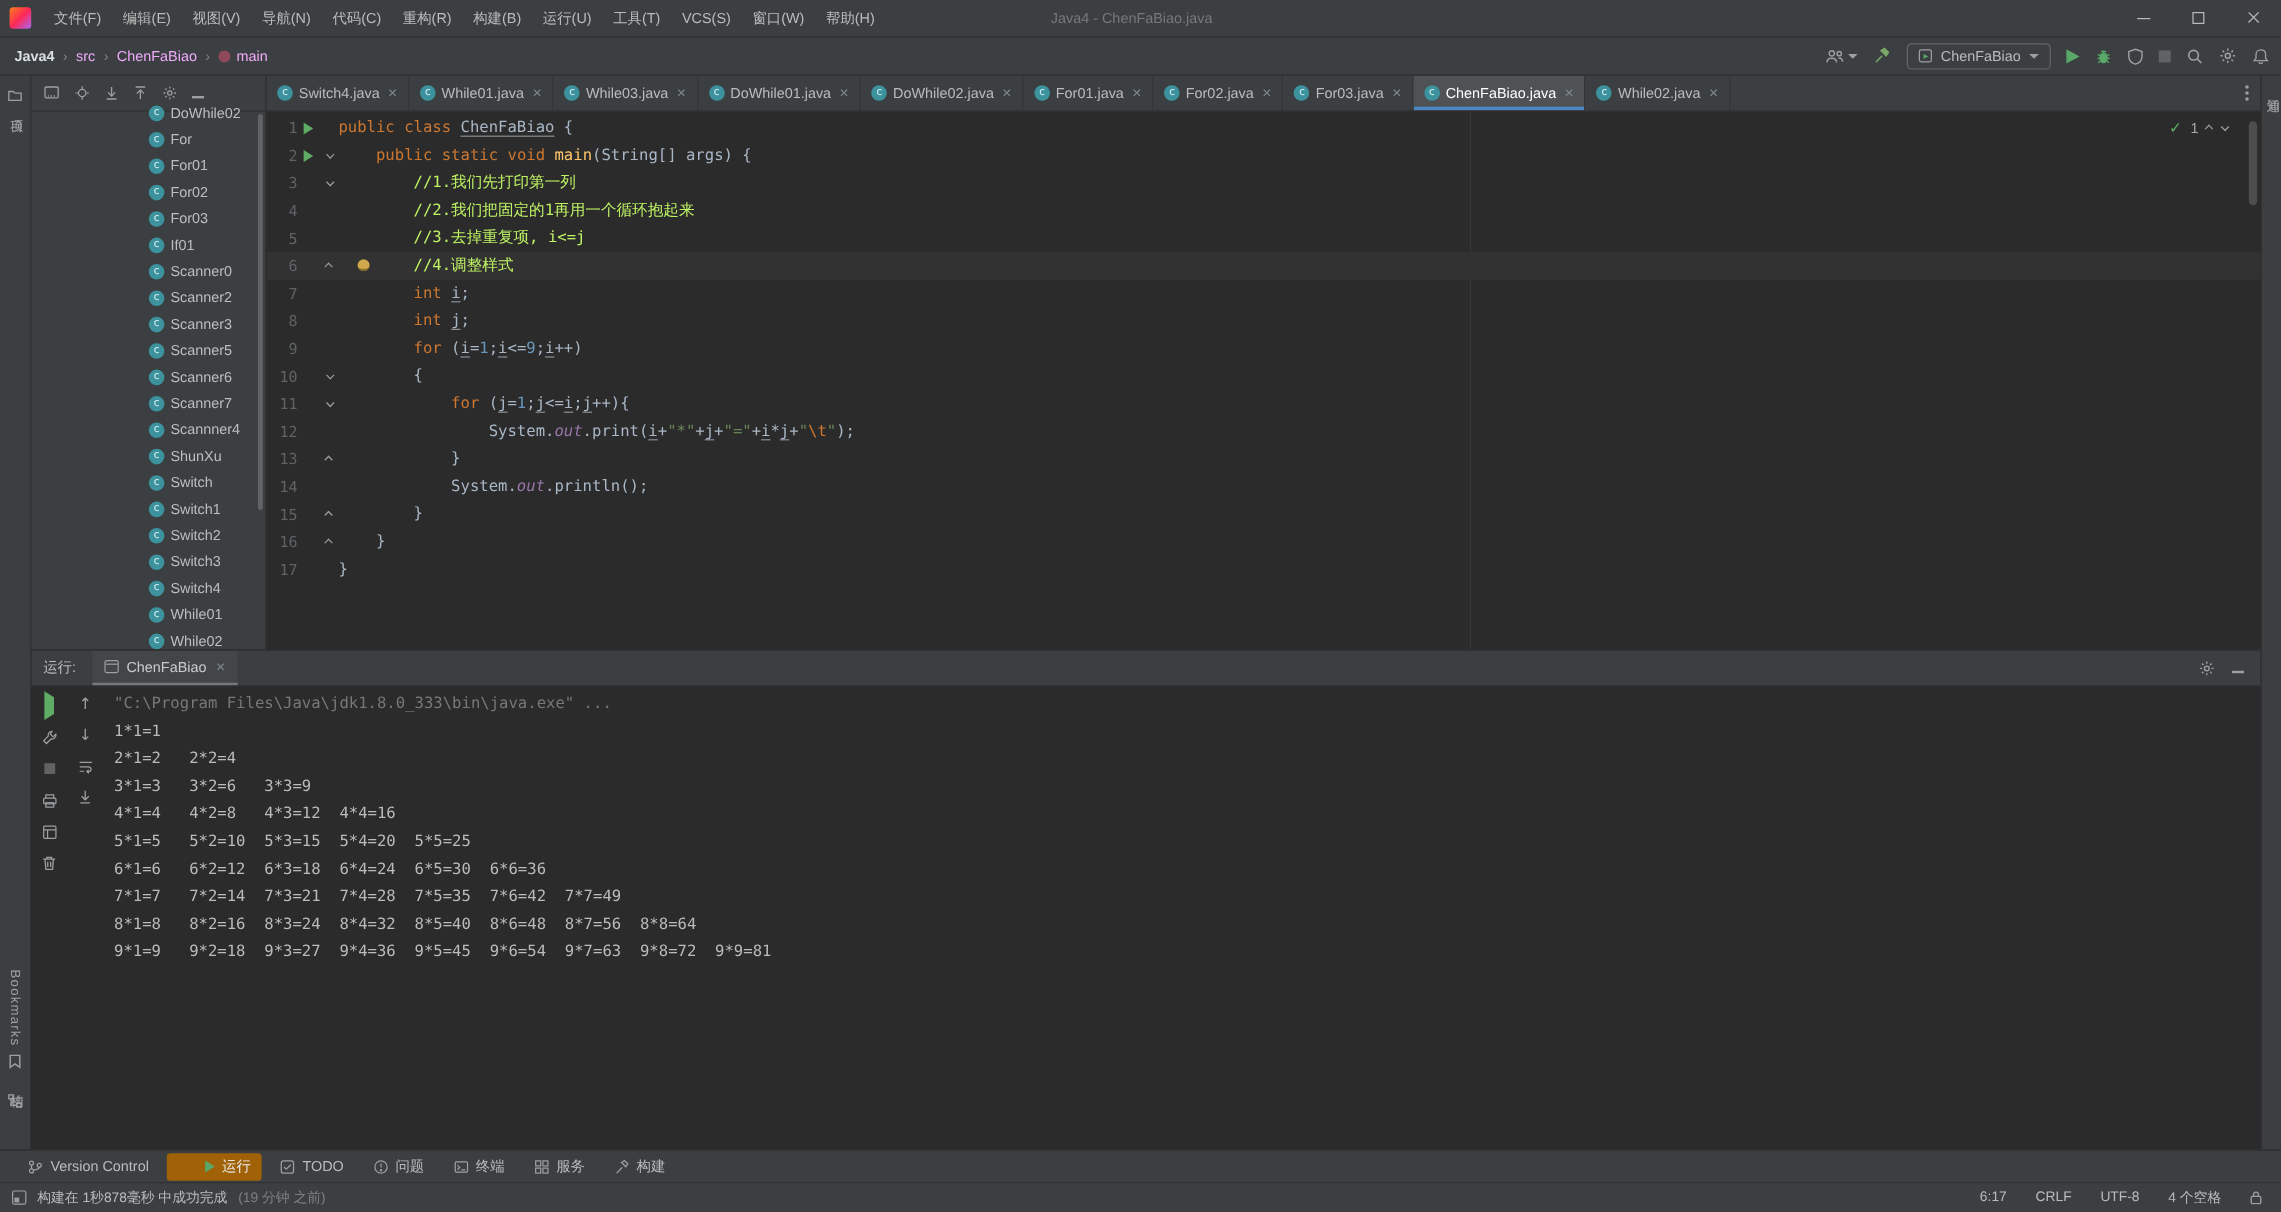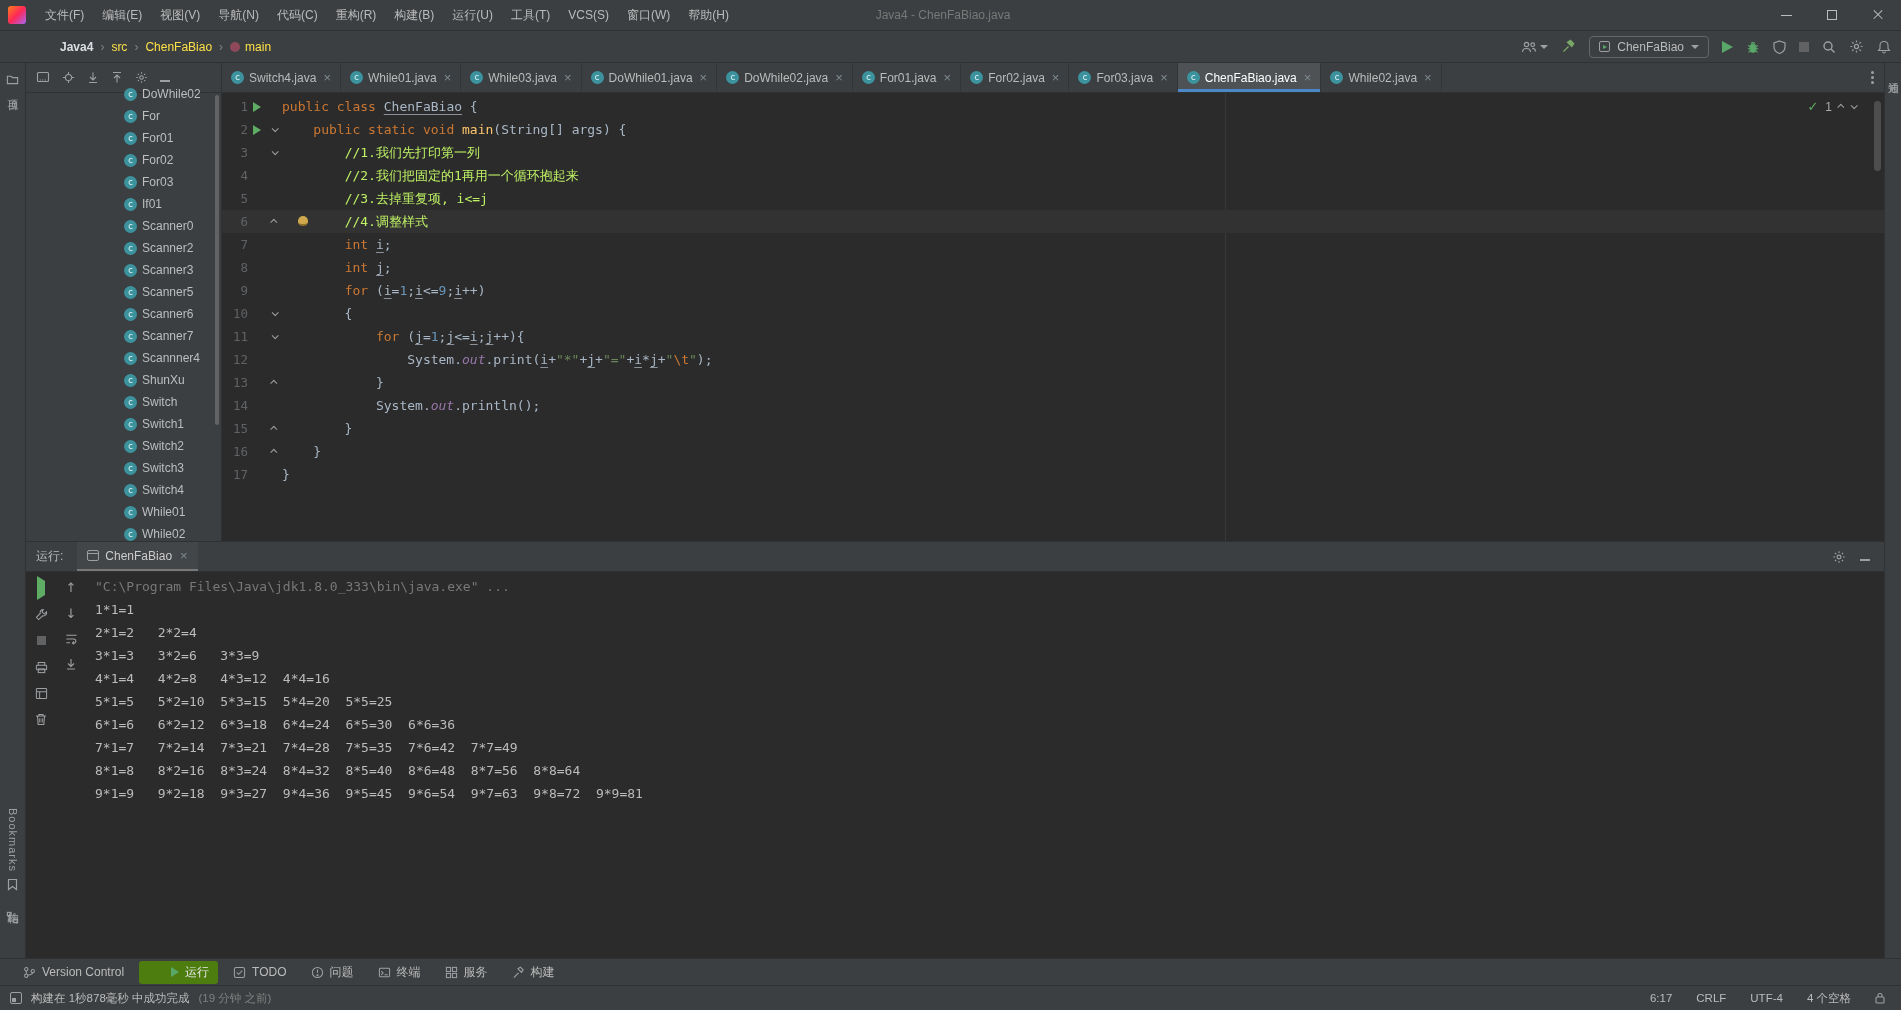--- a/index.html
+++ b/index.html
@@ -21,22 +21,22 @@
   .ic-min { width:11px; height:1px; background:#bbbbbb; display:inline-block; }
   .ic-max { width:10px; height:10px; border:1px solid #bbbbbb; display:inline-block; }
   .ic-x { position:relative; width:12px; height:12px; display:inline-block; }
   .ic-x::before,.ic-x::after { content:""; position:absolute; left:0; top:5px; width:12px; height:1.2px; background:#bbbbbb; }
   .ic-x::before { transform:rotate(45deg);} .ic-x::after { transform:rotate(-45deg);}
 
   
   .navbar { height:32px; background:#3c3f41; display:flex; align-items:center; padding:0 10px 0 12px;
             border-bottom:1px solid #2f3133; flex:0 0 32px; }
   .breadcrumbs { display:flex; align-items:center; gap:7px; }
-  .bc-item { display:flex; align-items:center; gap:5px; color:#fde047; }
-  .bc-root { color:#dadfe3; font-weight:bold;margin-left:48px; }
+  .bc-item { display:flex; align-items:center; gap:5px; color:#f0abfc; }
+  .bc-root { color:#dadfe3; font-weight:bold; }
   .bc-sep { color:#7f8487; }
   .method-icon { width:10px; height:10px; border-radius:50%; background:#8e4a5a; display:inline-block; }
   .nav-right { margin-left:auto; display:flex; align-items:center; gap:13px; }
   .nav-ic { display:flex; align-items:center; }
   .caret-down { width:0; height:0; border-left:4px solid transparent; border-right:4px solid transparent;
                 border-top:4px solid #9da0a3; display:inline-block; }
   .run-combo { height:22px; border:1px solid #646667; border-radius:4px; display:flex; align-items:center;
                gap:7px; padding:0 9px; color:#bbbbbb; }
   .cfg-icon { width:11px; height:11px; border:1px solid #9da0a3; border-radius:2px; position:relative; }
   .cfg-icon::after { content:""; position:absolute; left:3px; top:2.5px; width:0; height:0;
@@ -120,21 +120,21 @@
   .rtb { flex:0 0 30px; display:flex; flex-direction:column; align-items:center; gap:13px; padding-top:9px; color:#9da0a3; }
   .rtb .arrow-gl { font-family:"DejaVu Sans",sans-serif; font-size:13px; line-height:13px; color:#9da0a3; }
   .console { flex:1; font-family:"DejaVu Sans Mono",monospace; font-size:13px; line-height:23px;
              white-space:pre; tab-size:8; -moz-tab-size:8; padding:3px 0 0 9px; color:#bbbbbb; overflow:hidden; }
   .cline.dim { color:#787878; }
 
   
   .bottom-bar { flex:0 0 27px; background:#3c3f41; border-top:1px solid #2f3133; display:flex; align-items:center;
                 padding-left:14px; gap:6px; }
   .bb-item { display:flex; align-items:center; gap:6px; padding:3px 9px; border-radius:3px; color:#bbbbbb;text-align:right; }
-  .bb-item.active { background:#4d7c0f; color:#e8e8e8;padding-left:32px; }
+  .bb-item.active { background:#a16207; color:#e8e8e8;padding-left:32px; }
   .bb-icon { display:flex; align-items:center; }
   .mini-play { width:0; height:0; border-left:8px solid #59a869; border-top:5px solid transparent; border-bottom:5px solid transparent; display:inline-block; }
 
   
   .status-bar { flex:0 0 25px; background:#3c3f41; border-top:1px solid #2f3133; display:flex; align-items:center;
                 padding:0 16px 0 10px; font-size:11.5px; color:#bbbbbb; }
   .sb-left { display:flex; align-items:center; gap:9px; }
   .tw-switch { width:12px; height:12px; border:1px solid #9da0a3; border-radius:2px; position:relative; }
   .tw-switch::after { content:""; position:absolute; left:1px; bottom:1px; width:4px; height:4px; background:#9da0a3; }
   .sb-time { color:#808080; }
@@ -689,21 +689,21 @@
 
 <div class="status-bar">
   <div class="sb-left">
     <span class="tw-switch"></span>
     <span>构建在 1秒878毫秒 中成功完成</span>
     <span class="sb-time">(19 分钟 之前)</span>
   </div>
   <div class="sb-right">
     <span>6:17</span>
     <span>CRLF</span>
-    <span>UTF-4</span>
+    <span>UTF-8</span>
     <span>4 个空格</span>
     <span>
       <svg width="10" height="12" viewBox="0 0 10 12">
           <g fill="none" stroke="#9da0a3" stroke-width="1.1">
             <rect x="1" y="5" width="8" height="6" rx="1"></rect>
             <path d="M3 5V3.5a2 2 0 014 0V5"></path>
           </g>
         </svg>
     </span>
   </div>

